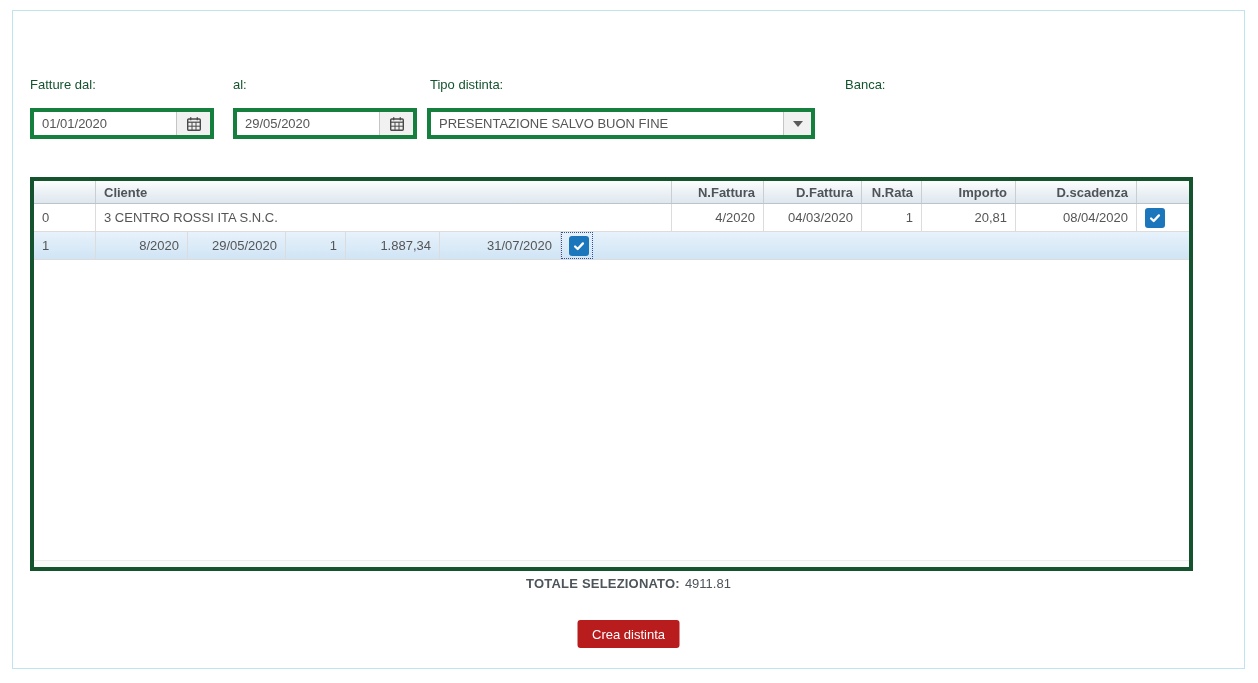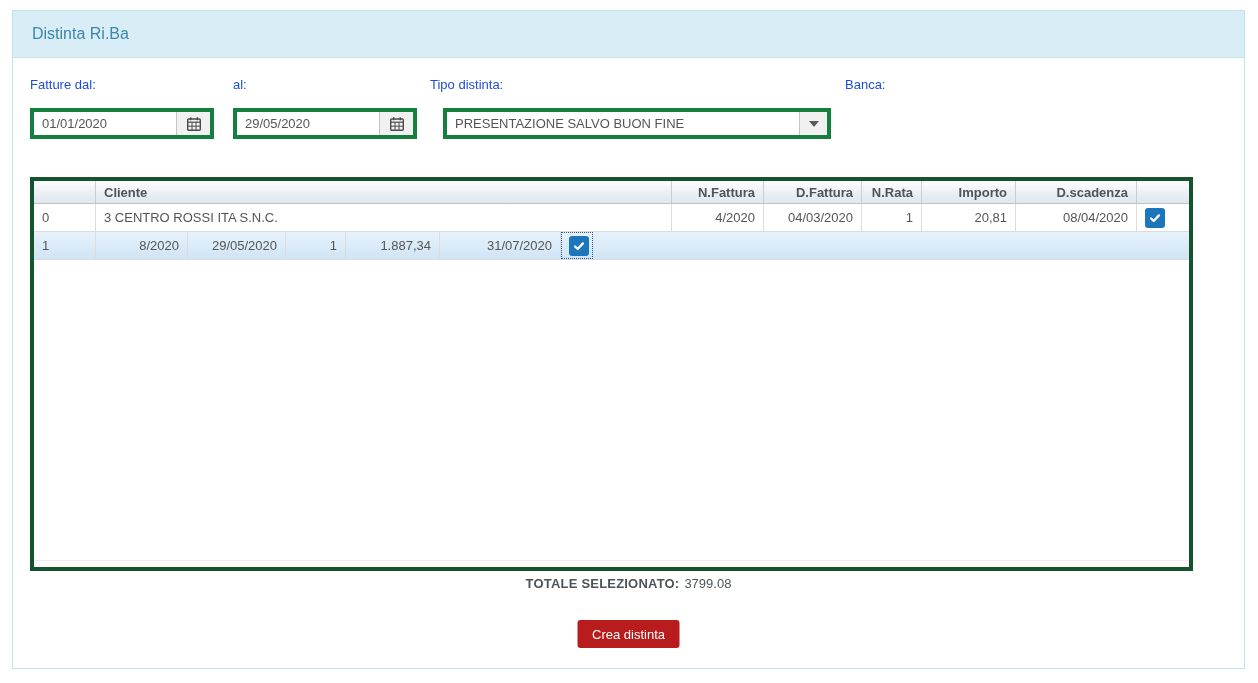--- a/index.html
+++ b/index.html
@@ -8,31 +8,31 @@
   .page { position:relative; width:1258px; height:683px; background:#fff; overflow:hidden; }
 
   .panel { position:absolute; left:12px; top:10px; width:1233px; height:659px;
     background:#fff; border:1px solid #bfe4ef; }
 
   .panel-header { position:absolute; left:0; top:0; right:0; height:47px;
     background:#d9edf7; border-bottom:1px solid #bfe4ef; display:flex; align-items:center; }
   .panel-title { margin-left:19px; font-size:16px; color:#3c87a8; }
 
   
-  .filter-label { position:absolute; font-size:13px; color:#1d4ed8; top:66px; }
+  .filter-label { position:absolute; font-size:13px; color:#14532d; top:66px; }
   .lbl-from   { left:17px; }
   .lbl-to     { left:220px; }
   .lbl-tipo   { left:417px; }
   .lbl-banca  { left:832px; }
 
   .field { position:absolute; top:97px; height:31px; display:flex;
     border:4px solid #15803d; background:#fff; }
   .fld-from  { left:17px;  width:184px; }
   .fld-to    { left:220px; width:184px; }
-  .fld-tipo  { left:430px; width:388px; }
+  .fld-tipo  { left:414px; width:388px; }
   .fld-banca { left:832px; width:384px; }
 
   .field input { flex:1 1 auto; min-width:0; border:none; outline:none; padding:0 8px;
     font-size:13px; color:#555; font-family:"Liberation Sans", sans-serif; background:#fff; }
   .icon-btn { flex:0 0 34px; display:flex; align-items:center; justify-content:center;
     background:#f1f1f1; border-left:1px solid #c5c5c5; cursor:pointer; }
   .dd-value { flex:1 1 auto; min-width:0; display:flex; align-items:center; padding:0 8px;
     font-size:13px; color:#555; white-space:nowrap; overflow:hidden; }
   .dd-btn { flex:0 0 28px; display:flex; align-items:center; justify-content:center;
     background:#f1f1f1; border-left:1px solid #c5c5c5; cursor:pointer; }
@@ -69,23 +69,20 @@
   .create-btn { position:absolute; top:609px; left:50%; transform:translateX(-50%);
     height:28px; padding:0 15px; background:#b91c1c; color:#fff; border:none;
     border-radius:3px; font-size:13px; font-family:"Liberation Sans", sans-serif; cursor:pointer; }
 </style>
 </head>
 <body>
 
 <div class="page">
   <div class="panel">
 
-    <div class="panel-header">
-      <span class="panel-title">Distinta Ri.Ba</span>
-    </div>
 
     <span class="filter-label lbl-from">Fatture dal:</span>
     <span class="filter-label lbl-to">al:</span>
     <span class="filter-label lbl-tipo">Tipo distinta:</span>
     <span class="filter-label lbl-banca">Banca:</span>
 
     <div class="field fld-from">
       <input type="text" value="01/01/2020" style="">
       <span class="icon-btn">
         <svg width="16" height="16" viewBox="0 0 16 16">
@@ -165,19 +162,19 @@
               <path d="M3.5 8.5 L6.5 11.5 L12.5 5" stroke="#fff" stroke-width="2.6" fill="none" stroke-linecap="round" stroke-linejoin="round"></path>
             </svg>
           </span>
         </div>
       </div>
 
       <div class="grid-footer-strip"></div>
     </div>
 
     <div class="totale">
-      <b>TOTALE SELEZIONATO:</b><span>3799.08</span>
+      <b>TOTALE SELEZIONATO:</b><span>4911.81</span>
     </div>
 
     <button class="create-btn">Crea distinta</button>
 
   </div>
 </div>
 
 </body></html>

